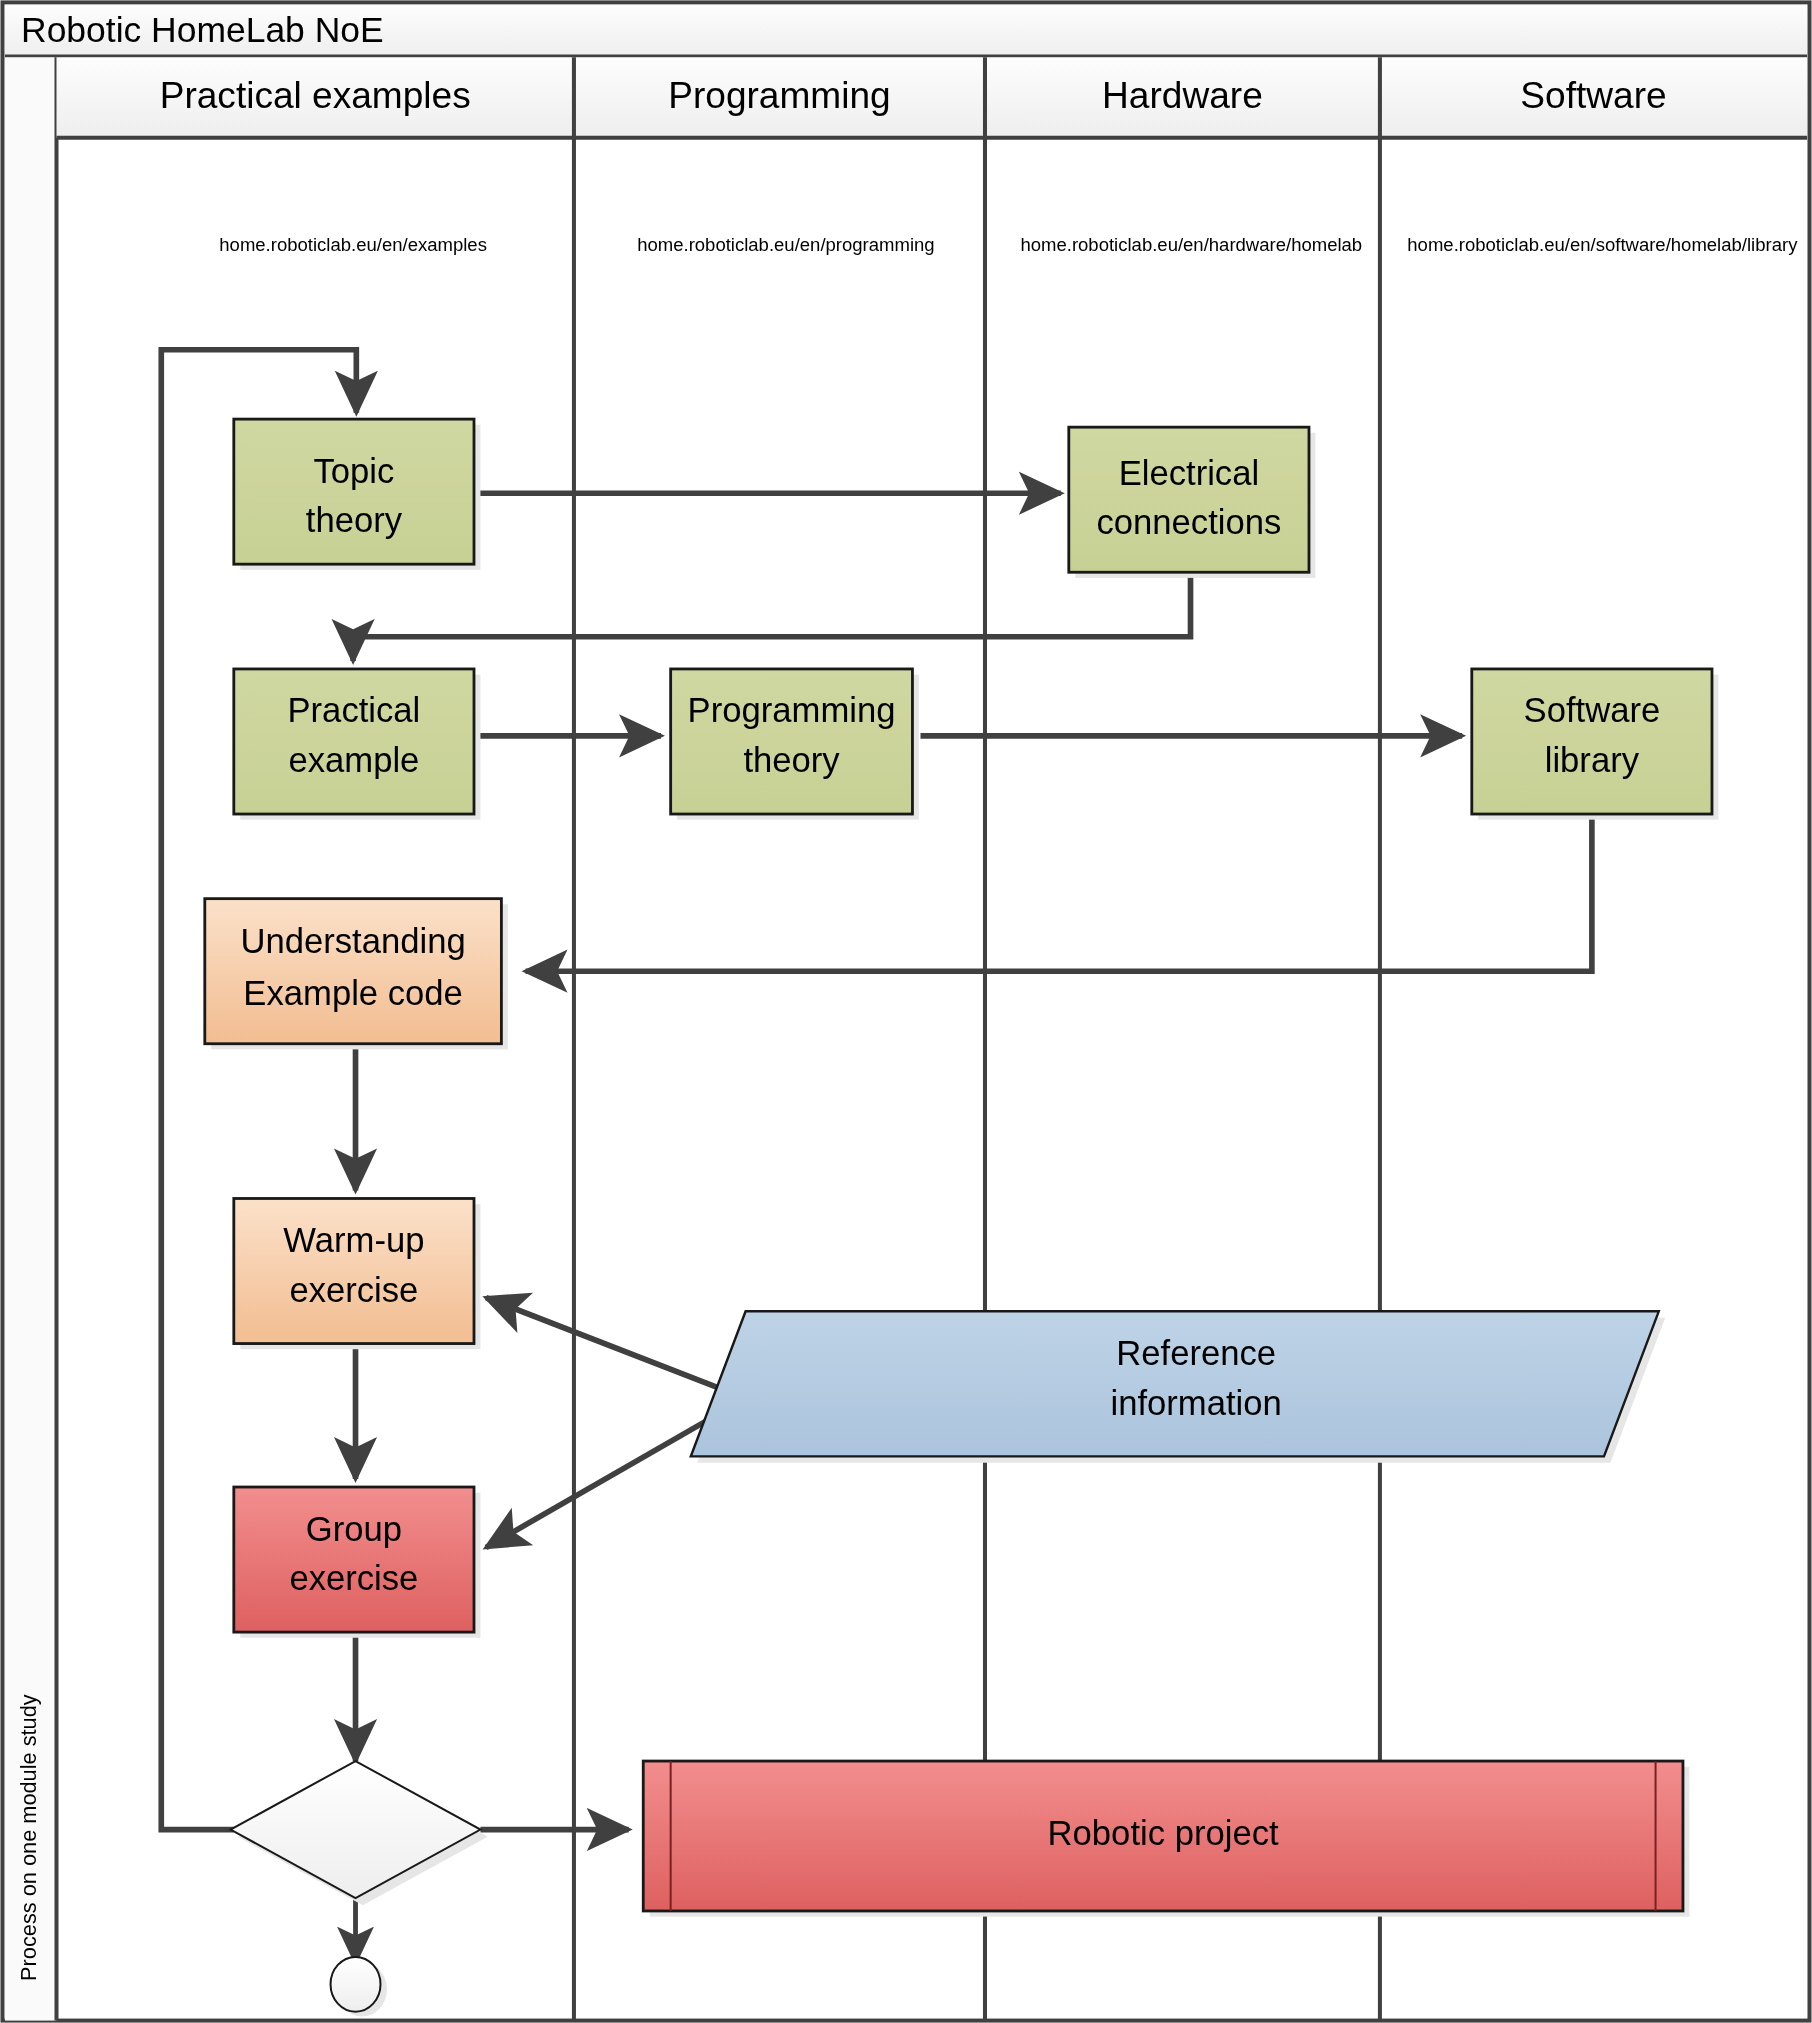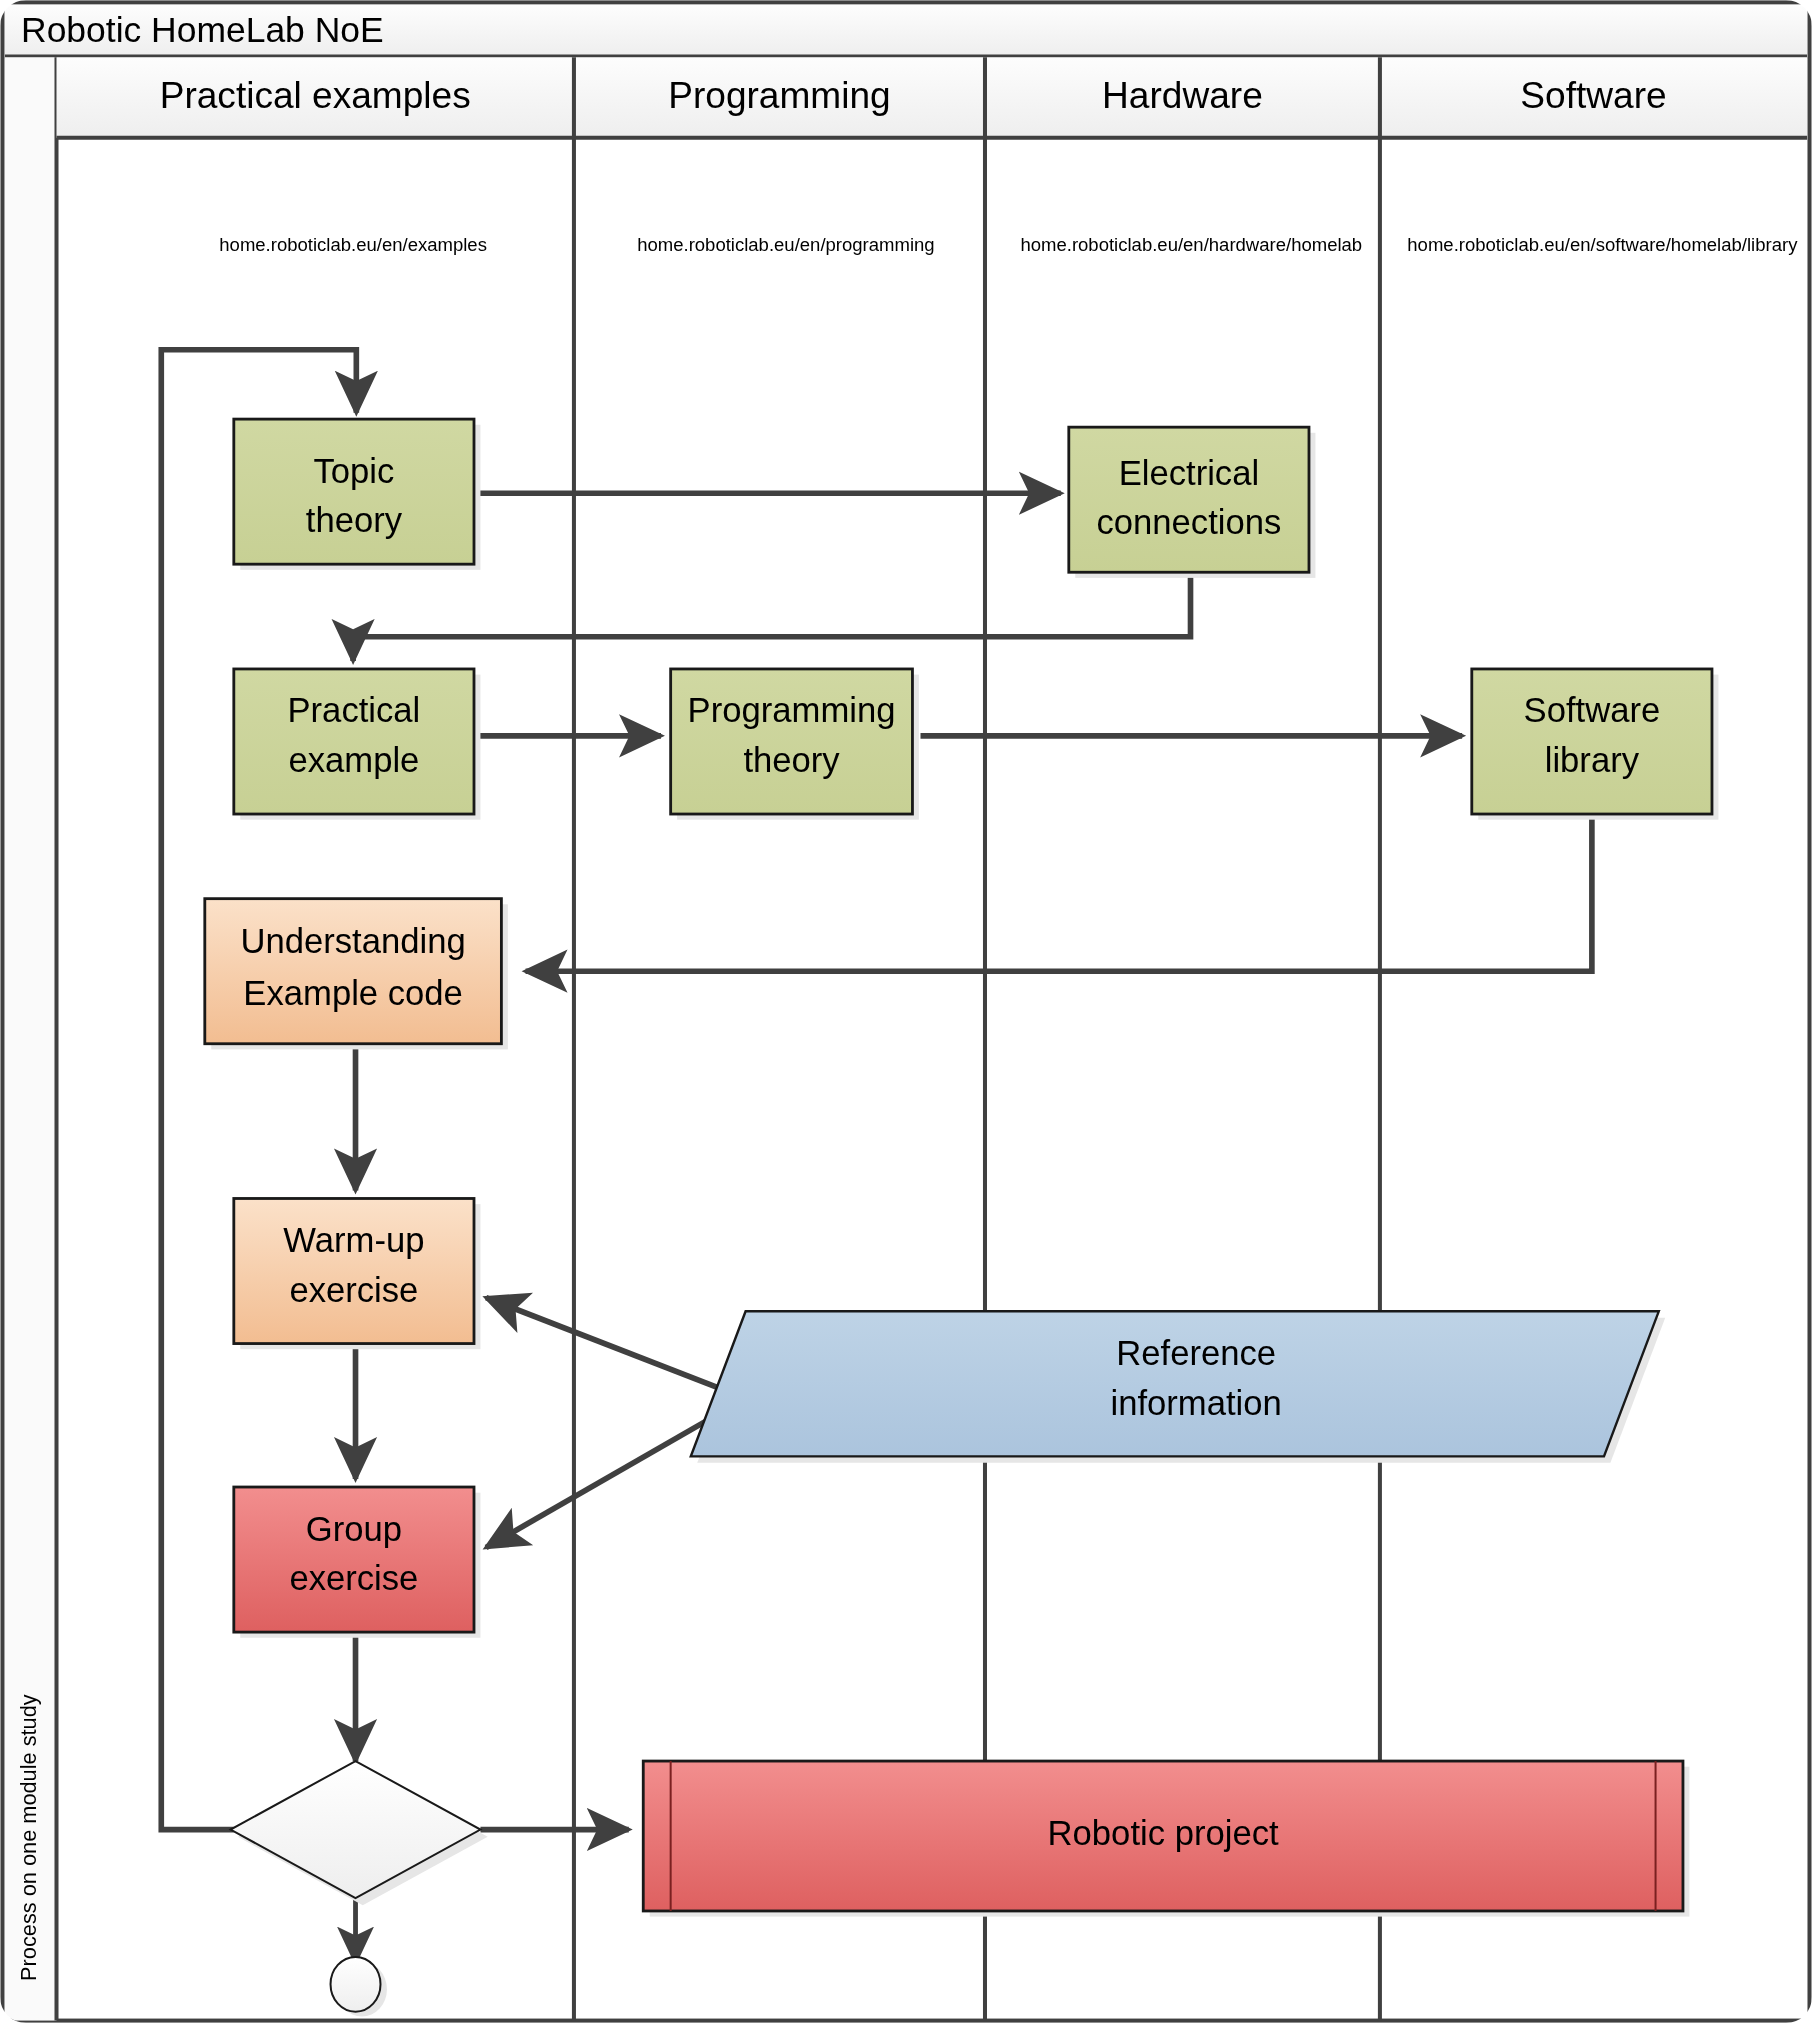--- a/index.html
+++ b/index.html
@@ -1,17 +1,17 @@
 <!DOCTYPE html>
 <html style="font-size:13px"><head>
 <meta charset="utf-8">
 <style>
   html,body{margin:0;padding:0;background:#ffffff;}
   body{font-family:"Liberation Sans", sans-serif;}
-  #page{position:relative;width:1812px;height:2023px;background:#ffffff;overflow:hidden;border-radius:26px;}
+  #page{position:relative;width:1812px;height:2023px;background:#ffffff;overflow:hidden;}
   svg#diagram{position:absolute;left:0;top:0;width:1812px;height:2023px;display:block;}
   .nodelabel{font-family:"Liberation Sans", sans-serif;font-size:43px;fill:#000000;text-anchor:middle;dominant-baseline:middle;}
   .hdrlabel{font-family:"Liberation Sans", sans-serif;font-size:46px;fill:#000000;text-anchor:middle;dominant-baseline:middle;}
   .urllabel{font-family:"Liberation Sans", sans-serif;font-size:23px;fill:#000000;text-anchor:middle;dominant-baseline:middle;}
   .titlelabel{font-family:"Liberation Sans", sans-serif;font-size:44px;fill:#000000;dominant-baseline:middle;}
   .sidelabel{font-family:"Liberation Sans", sans-serif;font-size:27px;fill:#000000;text-anchor:middle;dominant-baseline:middle;}
 </style>
 </head>
 <body>
 

